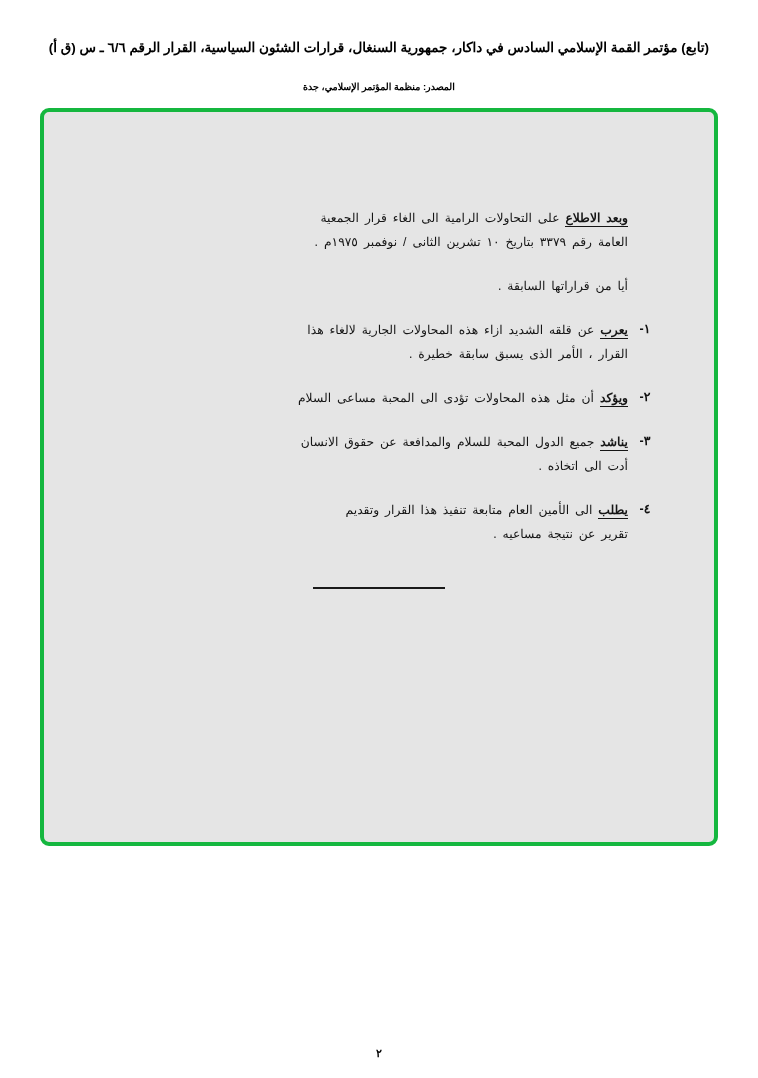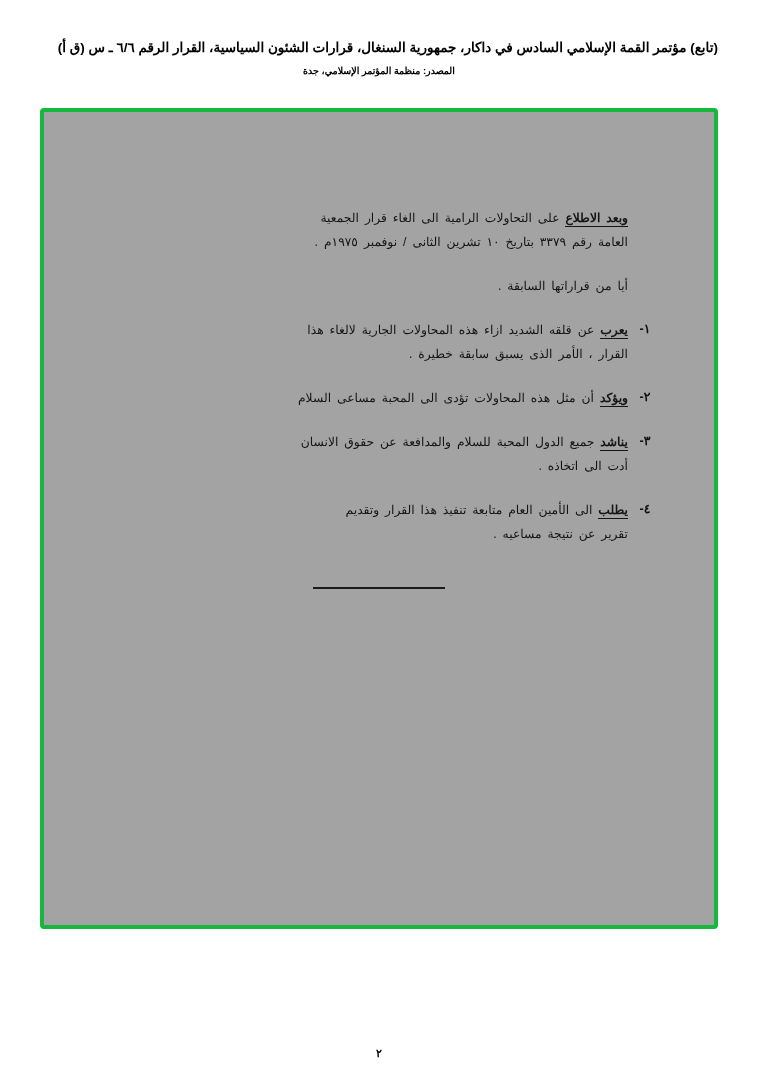--- a/index.html
+++ b/index.html
@@ -31,40 +31,39 @@
     text-align: center;
     direction: rtl;
   }
   .header-title {
     font-size: 13.5px;
     font-weight: bold;
     letter-spacing: 0px;
     line-height: 1.5;
     color: #000;
     padding: 0 40px;
-    text-align: right;
   }
   .header-source {
-    margin-top: 7px;
+    margin-top: 23px;
     font-size: 9.5px;
     font-weight: bold;
     color: #000;
   }
 
   
   .frame {
     position: absolute;
     top: 108px;
     left: 40px;
     width: 678px;
-    height: 821px;
+    height: 738px;
     border: 4px solid #15b73f;
-    border-radius: 4px;
+    border-radius: 9px;
     box-sizing: border-box;
-    background: #a3a3a3;
+    background: #e5e5e5;
   }
 
   
   .content {
     position: absolute;
     top: 95px;
     left: 0;
     right: 0;
     padding: 0 52px 0 52px;
     direction: rtl;

